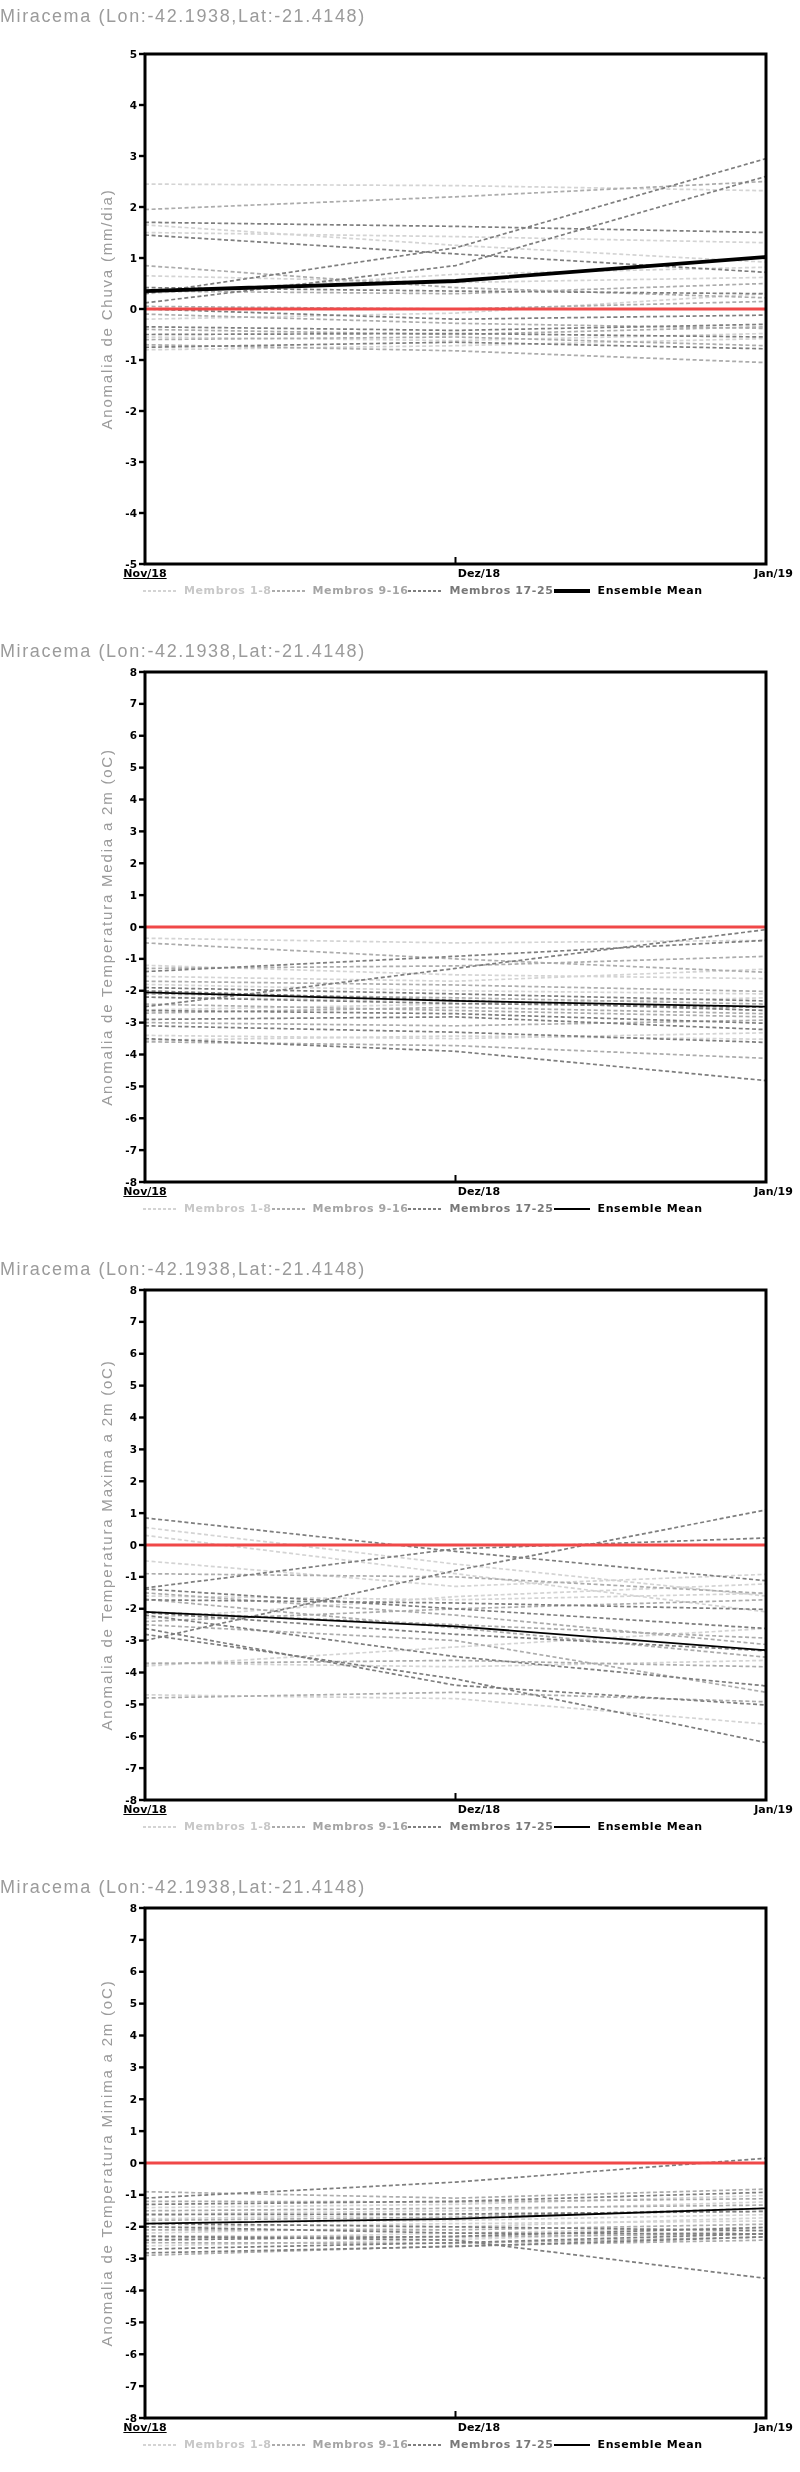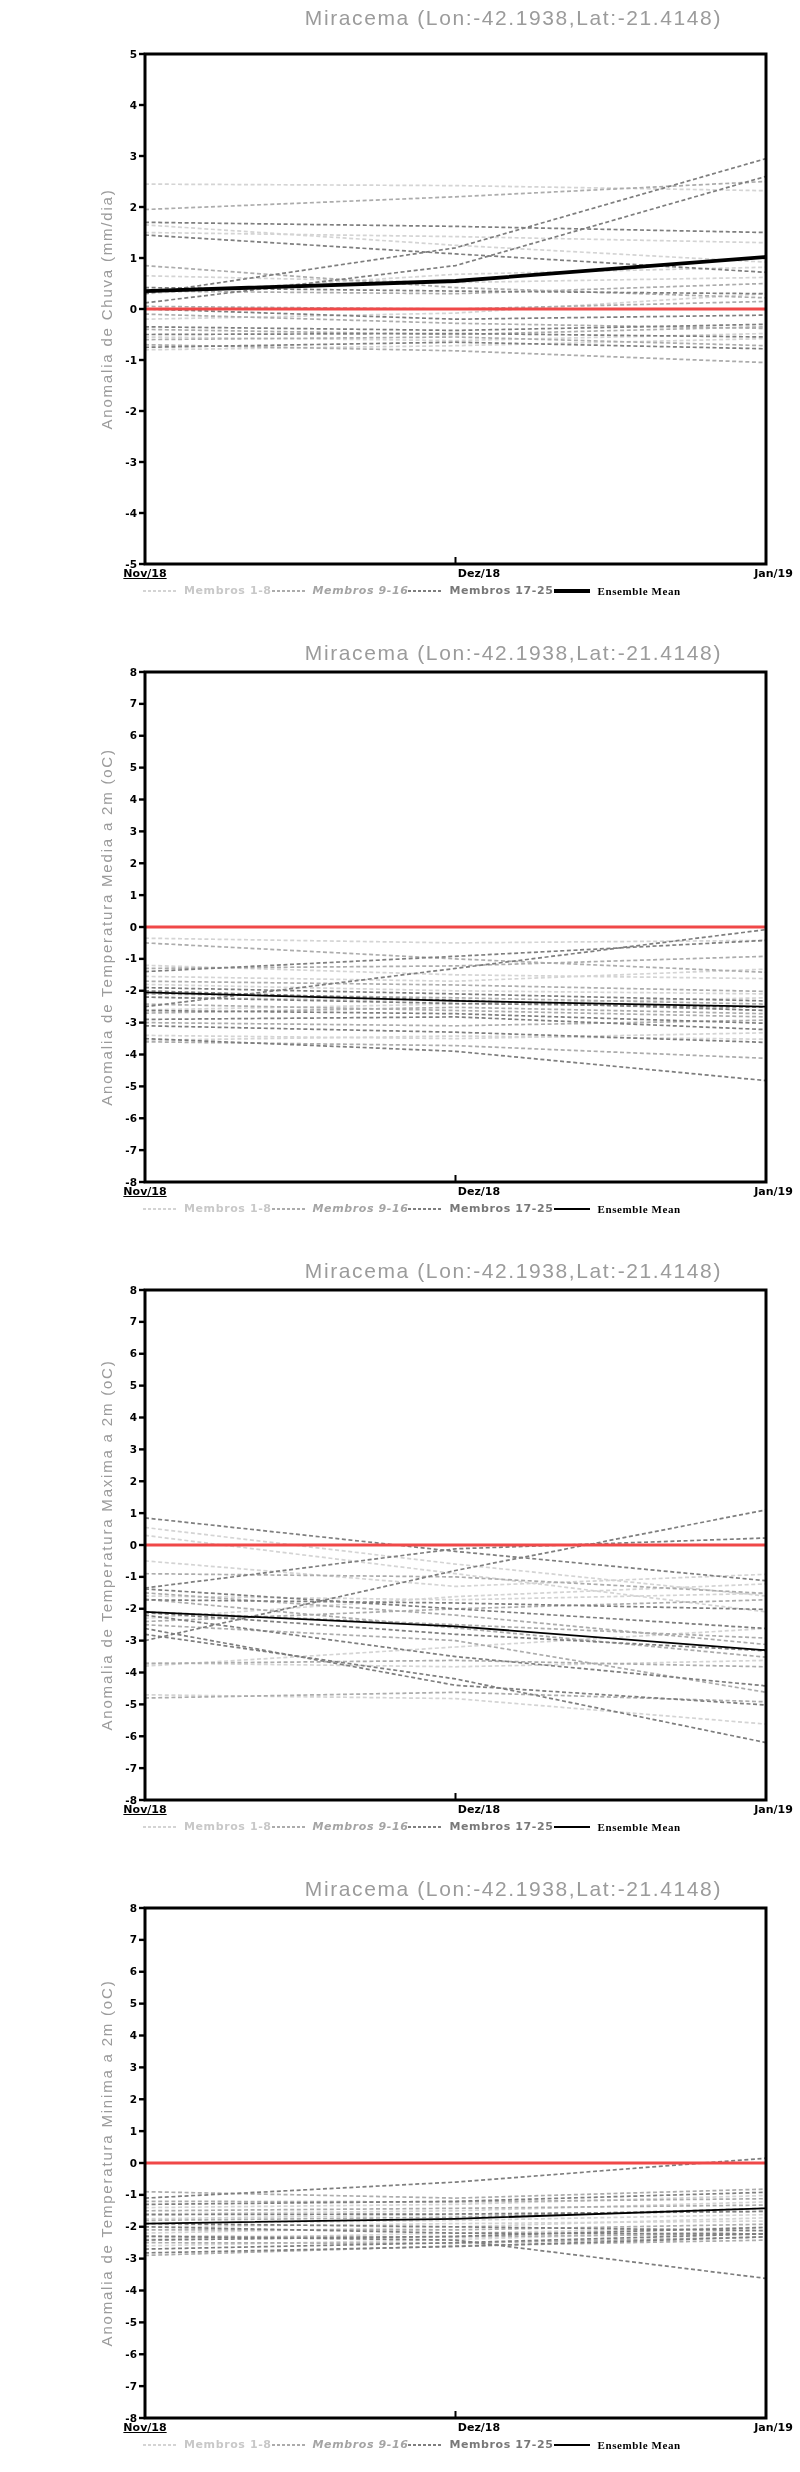--- a/index.html
+++ b/index.html
@@ -1,37 +1,37 @@
 <!DOCTYPE html>
 <html style="--g1: #d4d4d4; --g2: #acacac; --g3: #7e7e7e; --t1: #c8c8c8; --t2: #a4a4a4; --t3: #787878;"><head>
 <meta charset="utf-8">
 <style>
   html,body{margin:0;padding:0;background:#ffffff;}
   body{width:800px;height:2472px;position:relative;font-family:"Liberation Sans",sans-serif;}
   .chart-section{position:relative;width:800px;height:618px;background:#ffffff;overflow:hidden;}
-  .chart-title{position:absolute;left:0;width:722px;top:23px;text-align:right;
-    color:#9b9b9b;font-size:21px;letter-spacing:1.6px;font-weight:400;white-space:nowrap;}
+  .chart-title{position:absolute;left:0;width:722px;top:23px;text-align:left;
+    color:#9b9b9b;font-size:18px;letter-spacing:1.6px;font-weight:400;white-space:nowrap;}
   .chart-section.first .chart-title{top:6px;}
   .ylabel{position:absolute;left:106px;top:309px;transform:translate(-50%,-50%) rotate(-90deg);
     color:#9b9b9b;font-size:15px;letter-spacing:1.8px;white-space:nowrap;}
   .plot-svg{position:absolute;left:0;top:0;width:800px;height:618px;}
   .ytick{font:700 10.5px "DejaVu Sans",sans-serif;fill:#000000;}
   .xlabel{position:absolute;top:567px;transform:translateX(-50%);
     font:700 11px "DejaVu Sans",sans-serif;color:#000000;white-space:nowrap;}
   .xlabel.x0{left:145px;text-decoration:underline;} .xlabel.x1{left:455px;padding-left:48px;} .xlabel.x2{left:768px;padding-left:11px;}
   .legend{position:absolute;left:143px;top:584px;display:flex;align-items:center;}
   .legend-item{display:flex;align-items:center;gap:8px;}
   .legend-label{font:700 11px "DejaVu Sans",sans-serif;letter-spacing:0.6px;white-space:nowrap;}
   .legend-line{display:inline-block;width:33px;height:2px;}
   .legend-line.dash-g1{background:repeating-linear-gradient(90deg,var(--g1) 0 3px,transparent 3px 5px);}
   .legend-line.dash-g2{background:repeating-linear-gradient(90deg,var(--g2) 0 3px,transparent 3px 5px);}
   .legend-line.dash-g3{background:repeating-linear-gradient(90deg,var(--g3) 0 3px,transparent 3px 5px);}
   .legend-line.mean{background:#000000;height:2px;width:36px;}
   .legend-line.mean.thick{height:4px;}
-  .lab-g1{color:var(--t1);} .lab-g2{color:var(--t2);font-style:italic;} .lab-g3{color:var(--t3);} .lab-mean{color:#000000;font-family:Liberation Serif, serif;}
+  .lab-g1{color:var(--t1);} .lab-g2{color:var(--t2);} .lab-g3{color:var(--t3);} .lab-mean{color:#000000;}
 </style>
 </head>
 <body>
 
 <div class="chart-section first">
   <div class="chart-title">Miracema (Lon:-42.1938,Lat:-21.4148)</div>
   <div class="ylabel">Anomalia de Chuva (mm/dia)</div>
   <svg class="plot-svg">
       <polyline points="145,184.1 455.5,185.6 766,190.7" fill="none" stroke="#d4d4d4" stroke-width="1.7" stroke-dasharray="4 2.6"></polyline>
       <polyline points="145,224.9 455.5,245.3 766,262.1" fill="none" stroke="#d4d4d4" stroke-width="1.7" stroke-dasharray="4 2.6"></polyline>

